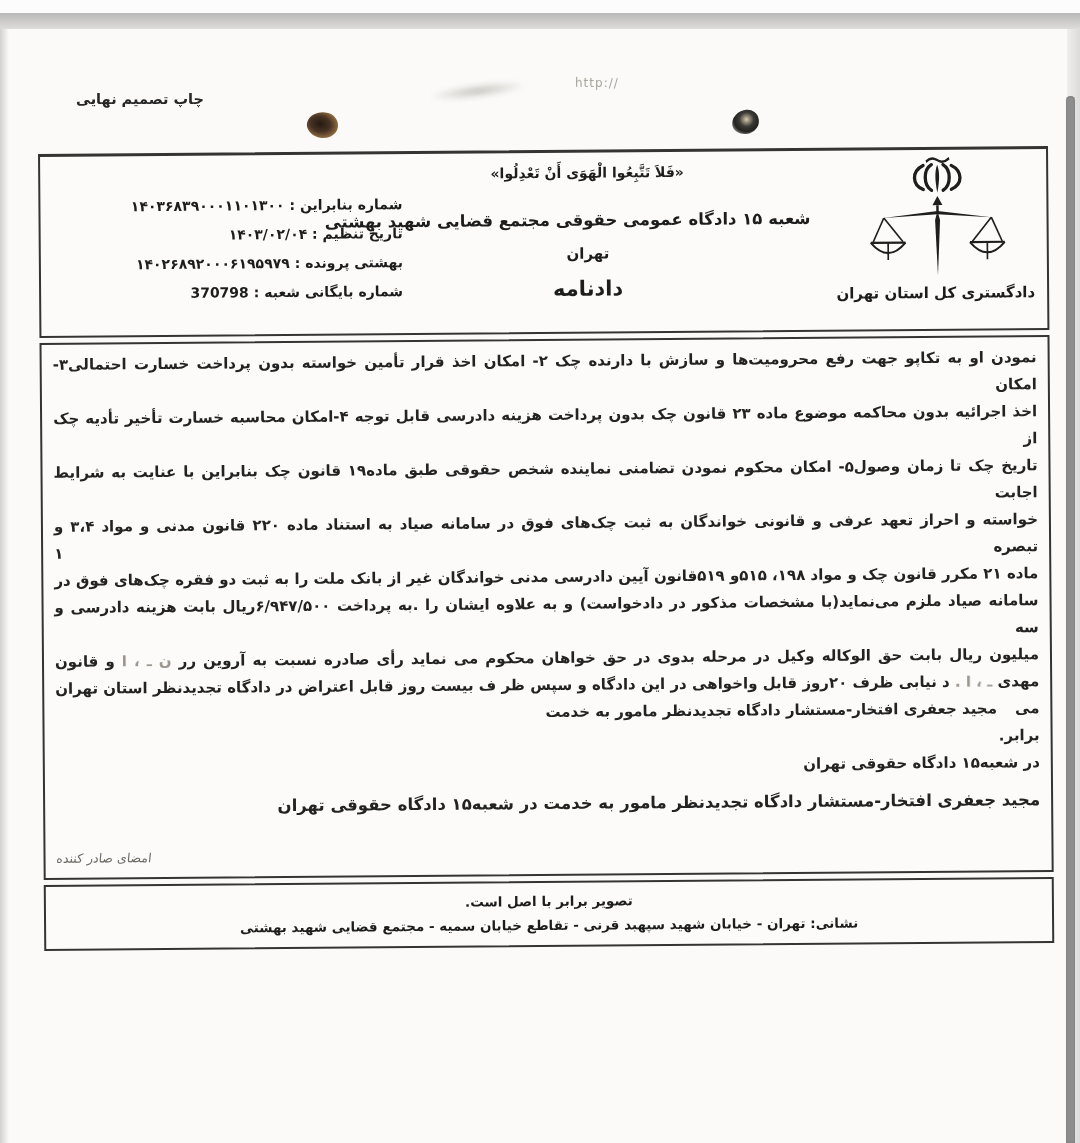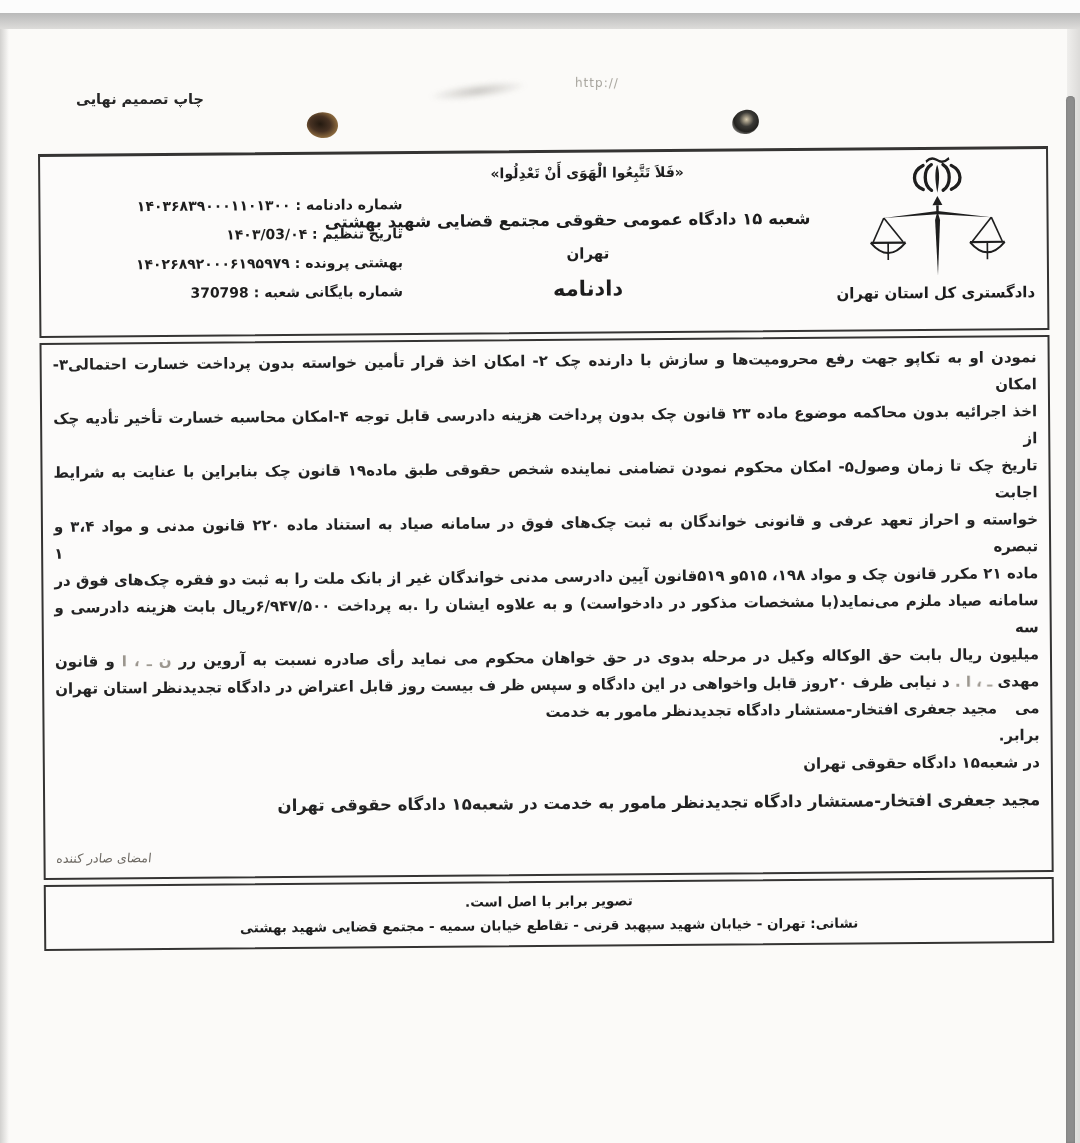--- a/index.html
+++ b/index.html
@@ -60,26 +60,26 @@
     <div class="url-mark">http://</div>
     <div class="smudge"></div>
     <div class="stain stain-1"></div>
     <div class="stain stain-2"></div>
 
     <div class="doc">
 
       <div class="box header-box">
         <div class="hdr-numbers">
             <div class="num-row">
-            <span>شماره دادنامه : </span>
+            <span>شماره بنابراین : </span>
             <span>۱۴۰۳۶۸۳۹۰۰۰۱۱۰۱۳۰۰ </span>
           </div>
             <div class="num-row">
             <span>تاریخ تنظیم : </span>
-            <span>۱۴۰۳/03/۰۴ </span>
+            <span>۱۴۰۳/۰۲/۰۴ </span>
           </div>
             <div class="num-row">
             <span>بهشتی پرونده : </span>
             <span>۱۴۰۲۶۸۹۲۰۰۰۶۱۹۵۹۷۹ </span>
           </div>
             <div class="num-row">
             <span>شماره بایگانی شعبه : </span>
             <span>370798 </span>
           </div>
           </div>

